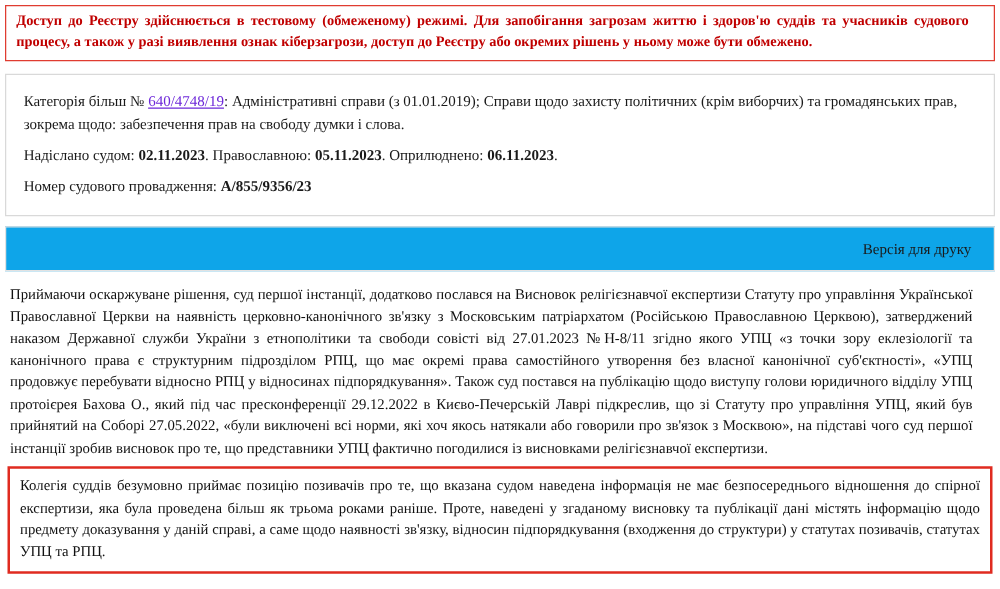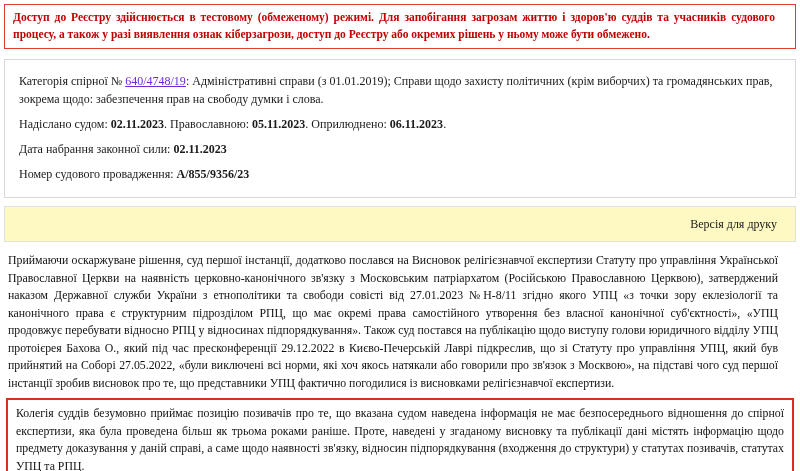--- a/index.html
+++ b/index.html
@@ -45,21 +45,21 @@
   .bold { font-weight: bold; }
   .link {
     color: #6d28d9;
     text-decoration: underline;
     cursor: pointer;
   }
 
   
   .print-bar {
     margin: 8px 4px 0 4px;
-    background: #fef9c3;
+    background: #0ea5e9;
     border: 1px solid #e2e2e2;
     height: 36px;
     display: flex;
     align-items: center;
     justify-content: flex-end;
     padding-right: 18px;
   }
   .print-link {
     font-size: 12px;
     color: #1a1a1a;
@@ -93,27 +93,24 @@
 <body>
 
 <div class="page">
 
   <div class="banner">
     <span>Доступ до Реєстру здійснюється в тестовому (обмеженому) режимі. Для запобігання загрозам життю і здоров'ю суддів та учасників судового процесу, а також у разі виявлення ознак кіберзагрози, доступ до Реєстру або окремих рішень у ньому може бути обмежено.</span>
   </div>
 
   <div class="info-block">
     <div class="info-line">
-      <span class="lbl">Категорія спірної № </span><a class="link">640/4748/19</a><span class="lbl">: Адміністративні справи (з 01.01.2019); Справи щодо захисту політичних (крім виборчих) та громадянських прав, зокрема щодо: забезпечення прав на свободу думки і слова.</span>
+      <span class="lbl">Категорія більш № </span><a class="link">640/4748/19</a><span class="lbl">: Адміністративні справи (з 01.01.2019); Справи щодо захисту політичних (крім виборчих) та громадянських прав, зокрема щодо: забезпечення прав на свободу думки і слова.</span>
     </div>
     <div class="info-line">
       <span class="lbl">Надіслано судом: </span><span class="bold">02.11.2023</span><span class="lbl">. Православною: </span><span class="bold">05.11.2023</span><span class="lbl">. Оприлюднено: </span><span class="bold">06.11.2023</span><span class="lbl">.</span>
-    </div>
-    <div class="info-line">
-      <span class="lbl">Дата набрання законної сили: </span><span class="bold">02.11.2023</span>
     </div>
     <div class="info-line">
       <span class="lbl">Номер судового провадження: </span><span class="bold">А/855/9356/23</span>
     </div>
   </div>
 
   <div class="print-bar">
     <a class="print-link">Версія для друку</a>
   </div>
 

